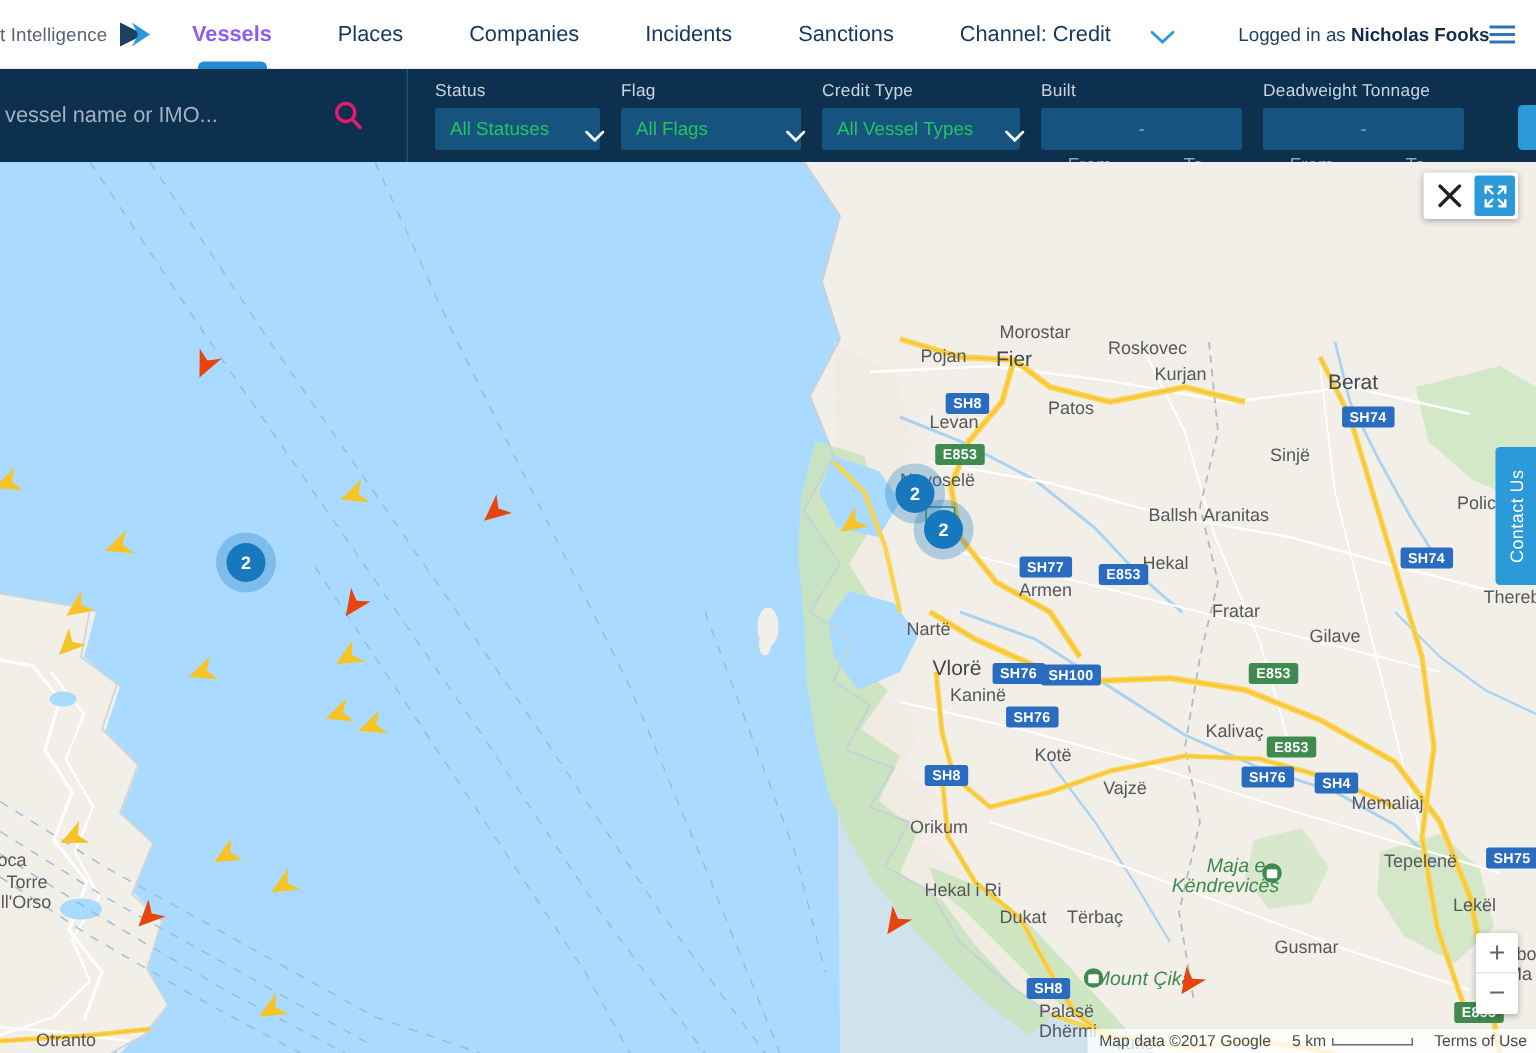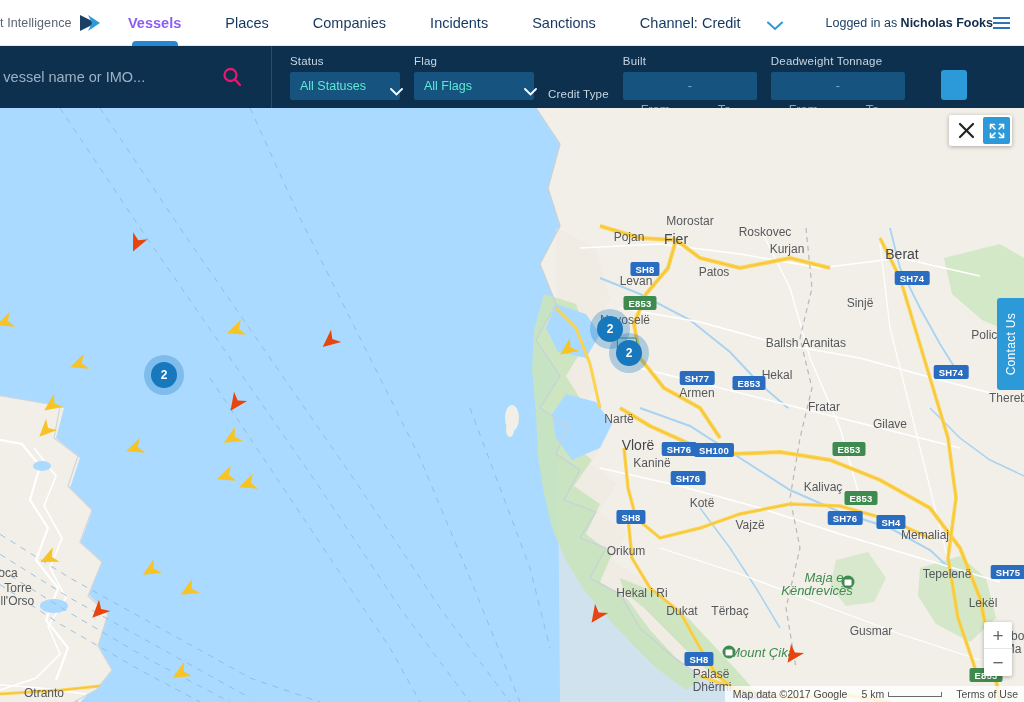--- a/index.html
+++ b/index.html
@@ -76,21 +76,21 @@
   }
 
   .filters { display: flex; align-items: flex-end; gap: 14px; padding-left: 18px; }
   .fgroup { display: flex; flex-direction: column; gap: 5px; }
   .flabel { font-size: 11.5px; color: #c8d6e2; letter-spacing: .2px; }
   .fselect {
     position: relative; height: 28px; background: #16547f; border-radius: 2px;
     display: flex; align-items: center; padding: 0 10px; cursor: pointer;
     min-width: 110px;
   }
-  .fselect .val { font-size: 12.5px; color: #5eead4; white-space: nowrap; }
+  .fselect .val { font-size: 12.5px; color: #22c55e; white-space: nowrap; }
   .fselect .chev {
     margin-left: auto; padding-left: 14px; width: 13px; height: 8px; flex: none;
   }
   .sel-status { width: 110px; }
   .sel-flag { width: 120px; }
   .sel-type { width: 132px; }
 
   .range {
     height: 28px; background: #16547f; border-radius: 2px;
     display: flex; align-items: center; width: 134px;
@@ -293,20 +293,28 @@
           <span class="chev">
             <svg width="13" height="8" viewBox="0 0 13 8">
                 <path d="M1 1 L6.5 6.5 L12 1" stroke="#fff" stroke-width="1.8" fill="none" stroke-linecap="round"></path>
               </svg>
           </span>
         </div>
       </div>
 
       <div class="fgroup">
         <span class="flabel">Credit Type</span>
+        <div class="fselect sel-type">
+          <span class="val">All Vessel Types</span>
+          <span class="chev">
+            <svg width="13" height="8" viewBox="0 0 13 8">
+                <path d="M1 1 L6.5 6.5 L12 1" stroke="#fff" stroke-width="1.8" fill="none" stroke-linecap="round"></path>
+              </svg>
+          </span>
+        </div>
       </div>
 
       <div class="fgroup">
         <span class="flabel">Built</span>
         <div class="range">
           <input class="rin" type="text" placeholder="From" style="">
           <span class="dash">-</span>
           <input class="rin" type="text" placeholder="To" style="">
         </div>
       </div>

